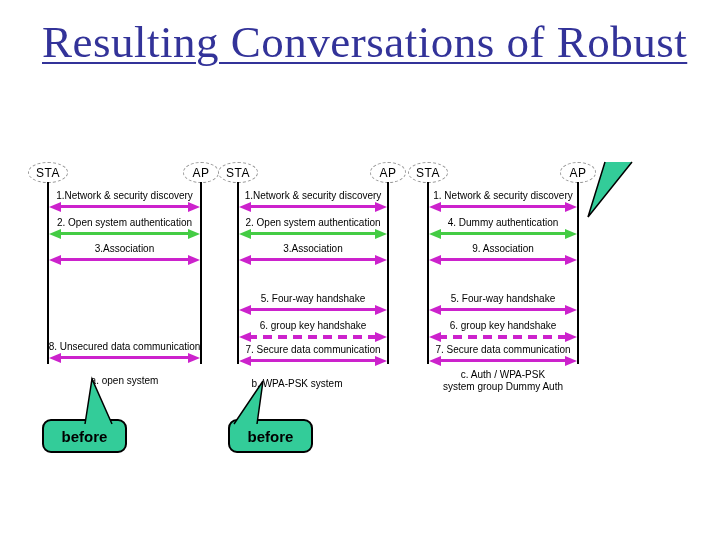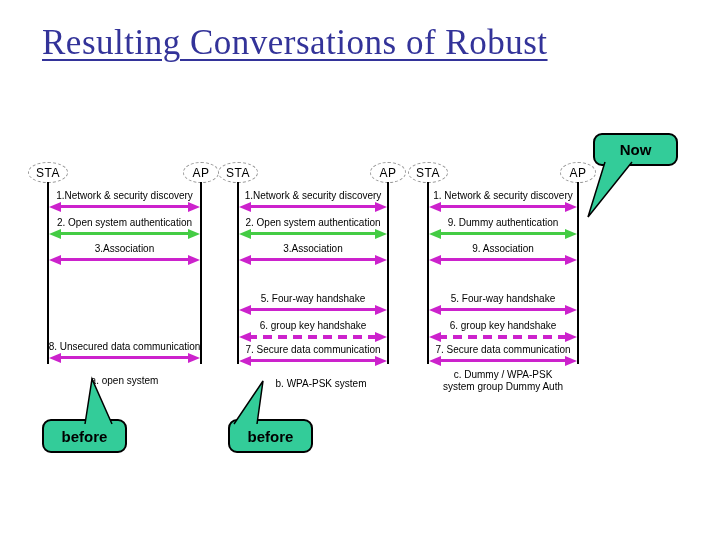--- a/index.html
+++ b/index.html
@@ -10,21 +10,21 @@
     overflow: hidden;
     font-family: "Liberation Sans", sans-serif;
   }
   
   .title {
     position: absolute;
     left: 42px; top: 20px;
     margin: 0;
     font-family: "Liberation Serif", serif;
     font-weight: 400;
-    font-size: 35px;
+    font-size: 45px;
     line-height: 45px;
     letter-spacing: 0.5px;
   }
   .title .tline {
     display: block;
     text-decoration: underline;
     text-decoration-thickness: 2px;
     text-underline-offset: 5px;
   }
   
@@ -143,32 +143,32 @@
         <div class="head" style="left: 0px; border-top: 5px solid transparent; border-bottom: 5px solid transparent; border-right: 12px solid rgb(204, 34, 204);"></div>
         <div class="head" style="right: 0px; border-top: 5px solid transparent; border-bottom: 5px solid transparent; border-left: 12px solid rgb(204, 34, 204);"></div>
         <div class="shaft" style="height: 4px; background: repeating-linear-gradient(90deg, rgb(204, 34, 204) 0px, rgb(204, 34, 204) 9px, transparent 9px, transparent 15px);"></div>
       </div>
       <div class="msg-label" style="left: 238px; width: 150px; top: 344px;">7. Secure data communication</div>
       <div class="arrow" style="left: 239px; top: 355px; width: 148px;">
         <div class="head" style="left: 0px; border-top: 5px solid transparent; border-bottom: 5px solid transparent; border-right: 12px solid rgb(204, 34, 204);"></div>
         <div class="head" style="right: 0px; border-top: 5px solid transparent; border-bottom: 5px solid transparent; border-left: 12px solid rgb(204, 34, 204);"></div>
         <div class="shaft" style="background: rgb(204, 34, 204);"></div>
       </div>
-      <div class="caption" style="left: 216px; width: 210px; top: 378px;">b. WPA-PSK system</div>
+      <div class="caption" style="left: 192px; width: 210px; top: 378px;">b. WPA-PSK system</div>
       <div class="oval" style="left: 408px; top: 162px; width: 40px; height: 21px;">STA</div>
       <div class="oval" style="left: 560px; top: 162px; width: 36px; height: 21px;">AP</div>
       <div class="lifeline" style="left: 427px; top: 182px; height: 182px;"></div>
       <div class="lifeline" style="left: 577px; top: 182px; height: 182px;"></div>
       <div class="msg-label" style="left: 428px; width: 150px; top: 190px;">1. Network &amp; security discovery</div>
       <div class="arrow" style="left: 429px; top: 201px; width: 148px;">
         <div class="head" style="left: 0px; border-top: 5px solid transparent; border-bottom: 5px solid transparent; border-right: 12px solid rgb(204, 34, 204);"></div>
         <div class="head" style="right: 0px; border-top: 5px solid transparent; border-bottom: 5px solid transparent; border-left: 12px solid rgb(204, 34, 204);"></div>
         <div class="shaft" style="background: rgb(204, 34, 204);"></div>
       </div>
-      <div class="msg-label" style="left: 428px; width: 150px; top: 217px;">9. Dummy authentication</div>
+      <div class="msg-label" style="left: 428px; width: 150px; top: 217px;">4. Dummy authentication</div>
       <div class="arrow" style="left: 429px; top: 228px; width: 148px;">
         <div class="head" style="left: 0px; border-top: 5px solid transparent; border-bottom: 5px solid transparent; border-right: 12px solid rgb(68, 204, 68);"></div>
         <div class="head" style="right: 0px; border-top: 5px solid transparent; border-bottom: 5px solid transparent; border-left: 12px solid rgb(68, 204, 68);"></div>
         <div class="shaft" style="background: rgb(68, 204, 68);"></div>
       </div>
       <div class="msg-label" style="left: 428px; width: 150px; top: 243px;">9. Association</div>
       <div class="arrow" style="left: 429px; top: 254px; width: 148px;">
         <div class="head" style="left: 0px; border-top: 5px solid transparent; border-bottom: 5px solid transparent; border-right: 12px solid rgb(204, 34, 204);"></div>
         <div class="head" style="right: 0px; border-top: 5px solid transparent; border-bottom: 5px solid transparent; border-left: 12px solid rgb(204, 34, 204);"></div>
         <div class="shaft" style="background: rgb(204, 34, 204);"></div>
@@ -184,27 +184,24 @@
         <div class="head" style="left: 0px; border-top: 5px solid transparent; border-bottom: 5px solid transparent; border-right: 12px solid rgb(204, 34, 204);"></div>
         <div class="head" style="right: 0px; border-top: 5px solid transparent; border-bottom: 5px solid transparent; border-left: 12px solid rgb(204, 34, 204);"></div>
         <div class="shaft" style="height: 4px; background: repeating-linear-gradient(90deg, rgb(204, 34, 204) 0px, rgb(204, 34, 204) 9px, transparent 9px, transparent 15px);"></div>
       </div>
       <div class="msg-label" style="left: 428px; width: 150px; top: 344px;">7. Secure data communication</div>
       <div class="arrow" style="left: 429px; top: 355px; width: 148px;">
         <div class="head" style="left: 0px; border-top: 5px solid transparent; border-bottom: 5px solid transparent; border-right: 12px solid rgb(204, 34, 204);"></div>
         <div class="head" style="right: 0px; border-top: 5px solid transparent; border-bottom: 5px solid transparent; border-left: 12px solid rgb(204, 34, 204);"></div>
         <div class="shaft" style="background: rgb(204, 34, 204);"></div>
       </div>
-      <div class="caption" style="left: 398px; width: 210px; top: 369px;">c. Dummy / WPA-PSK</div>
+      <div class="caption" style="left: 398px; width: 210px; top: 369px;">c. Auth / WPA-PSK</div>
       <div class="caption" style="left: 398px; width: 210px; top: 381px;">system group Dummy Auth</div>
     </div>
 
-  <div class="callout" id="callout-now" style="background: rgb(51, 204, 153);">
-    <span>Now</span>
-  </div>
   <div class="callout" id="callout-before-a" style="background: rgb(51, 204, 153);">
     <span>before</span>
   </div>
   <div class="callout" id="callout-before-b" style="background: rgb(51, 204, 153);">
     <span>before</span>
   </div>
 
   <svg class="tail-layer" viewBox="0 0 720 540" xmlns="http://www.w3.org/2000/svg">
     <path class="ctail" d="M605 162 L588 217 L632 162" stroke="#000" stroke-width="1.5" fill="#33CC99"></path>
     <path class="ctail" d="M85 424 L92 379 L112 424" stroke="#000" stroke-width="1.5" fill="#33CC99"></path>

